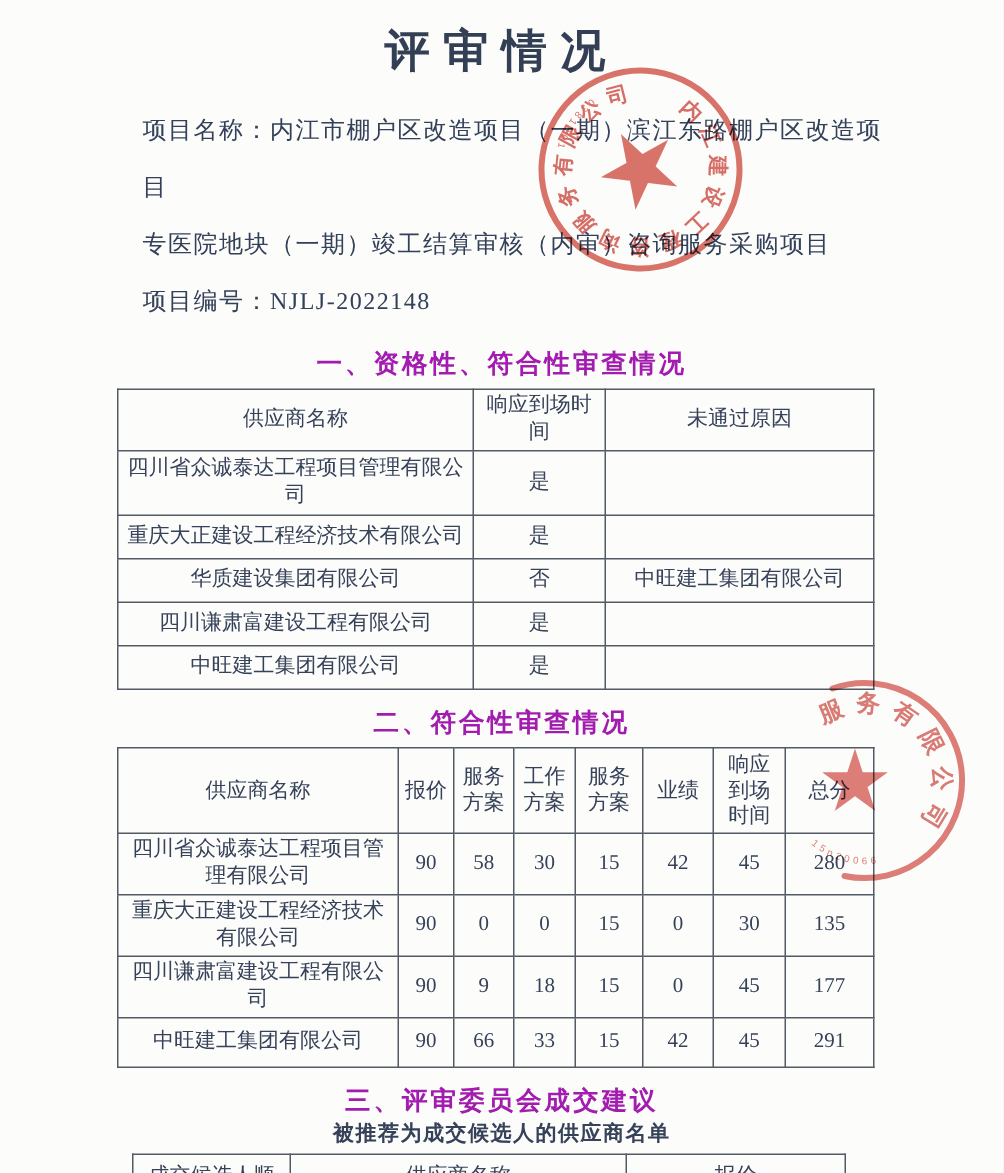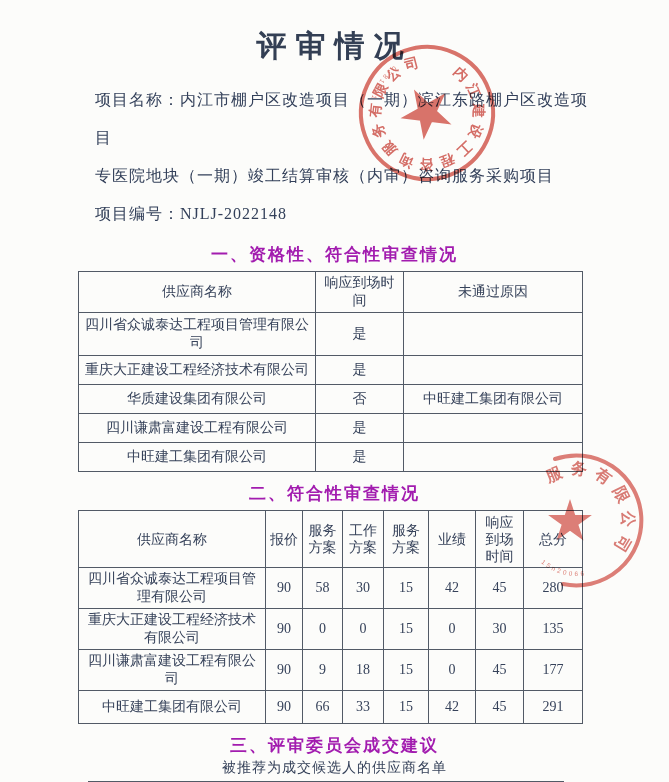--- a/index.html
+++ b/index.html
@@ -6,21 +6,21 @@
   body{background:#e9e9e9;font-family:"Liberation Serif","DejaVu Serif",serif;}
   .page{
     position:relative;
     width:669px;height:782px;
     background:#fcfcfa;
     color:#33405200;
     overflow:hidden;
     margin:0 auto;
   }
   .page-title{
-    margin:0;padding-top:26px;
+    margin:0;padding-top:14px;
     text-align:center;
     font-size:30px;font-weight:bold;
     letter-spacing:9px;
     color:#333f54;
   }
   .meta-block{
     margin:14px 0 0 95px;
     width:500px;
     font-size:16px;
     font-weight:normal;
@@ -32,21 +32,21 @@
     text-align:center;
     font-size:17px;
     font-weight:bold;
     color:#a21caf;
     letter-spacing:2px;
   }
   .sub-heading{
     margin:2px 0 0 0;
     text-align:center;
     font-size:14px;
-    font-weight:normal;
+    font-weight:bold;
     color:#36425a;
     letter-spacing:1px;
   }
   table{
     border-collapse:collapse;
     table-layout:fixed;
     font-size:14px;
     color:#36425a;
   }
   td,th{

